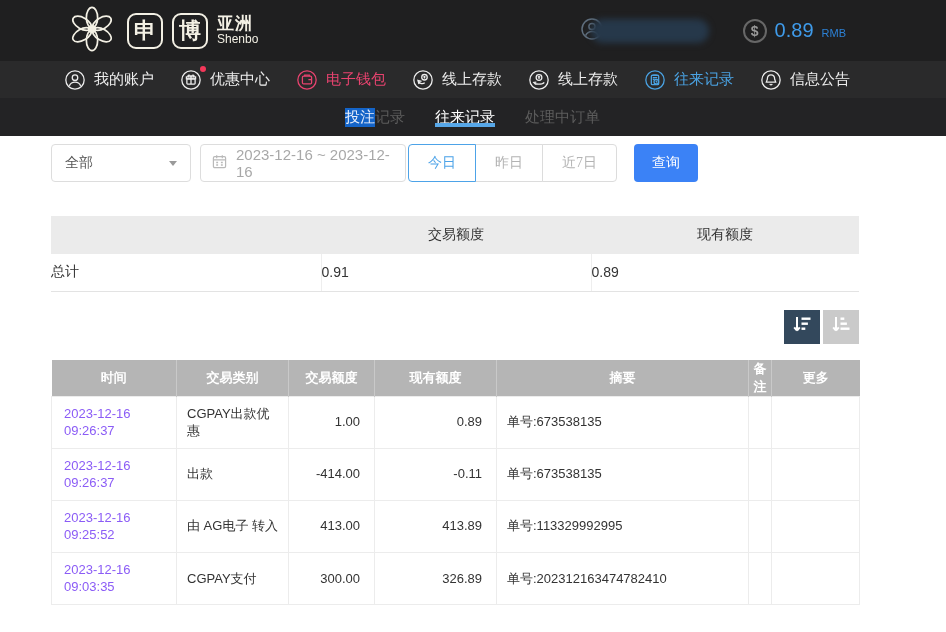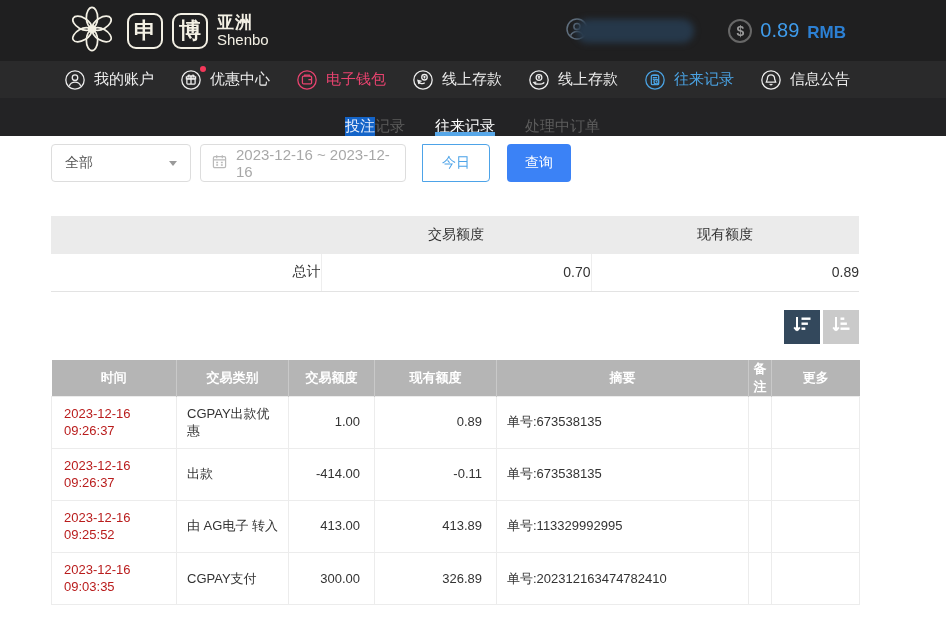--- a/index.html
+++ b/index.html
@@ -6,98 +6,98 @@
   html,body { width:946px; height:632px; overflow:hidden; background:#fff;
     font-family:"Liberation Sans","DejaVu Sans",sans-serif; }
 
   
   .bar1 { height:61px; background:#1f1f20; display:flex; align-items:center; padding-right:100px; }
   .logo { margin-left:66px; display:flex; align-items:center; gap:9px; color:#f3f0e4; }
   .logo-box { width:36px; height:36px; border:2px solid #f3f0e4; border-radius:9px;
     display:flex; align-items:center; justify-content:center; font-size:22px; font-weight:bold; }
   .logo-sub { display:flex; flex-direction:column; line-height:1.05; }
   .logo-region { font-size:17px; font-weight:bold; letter-spacing:1px; }
-  .logo-brand { font-size:15px; }
+  .logo-brand { font-size:12px; }
   .user-chip { margin-left:auto; display:flex; align-items:center; }
   .user-blur { width:118px; height:24px; background:#26384a; border-radius:12px;
     filter:blur(3px); margin-left:-13px; }
   .balance { display:flex; align-items:center; gap:8px; margin-left:34px; }
   .dollar-circle { width:24px; height:24px; border:2px solid #676767; border-radius:50%;
     color:#9a9a9a; display:flex; align-items:center; justify-content:center;
     font-size:14px; font-weight:bold; }
   .balance-amount { color:#3f9bea; font-size:20px; }
-  .balance-cur { color:#2c80d4; font-size:17px; font-weight:bold; padding-top:5px; }
+  .balance-cur { color:#2c80d4; font-size:11px; font-weight:normal; padding-top:5px; }
 
   
   .bar2 { height:37px; background:#2a2a2b; display:flex; align-items:center;
     justify-content:space-between; padding:0 96px 0 64px; }
   .nav-item { display:flex; align-items:center; gap:8px; color:#ededed; font-size:15px; cursor:pointer; }
   .nav-item svg { display:block; }
   .nav-item.red { color:#e8436f; }
   .nav-item.blue { color:#4aa2e2; }
   .nav-icon-wrap { position:relative; display:flex; }
   .badge-dot { position:absolute; top:-3px; right:-4px; width:6px; height:6px;
     border-radius:50%; background:#f4385a; }
 
   
-  .bar3 { height:38px; background:#232325; display:flex; align-items:flex-end;
+  .bar3 { height:38px; background:#232325; display:flex; align-items:center;
     padding-left:345px; gap:30px; }
   .tab { font-size:15px; color:#5c5c5c; display:flex; align-items:center;
     position:relative; cursor:pointer; }
   .tab .sel { background:#1464c8; color:#e8eefb; }
   .tab.active { color:#fff; }
   .tab.active::after { content:""; position:absolute; left:0; right:0; bottom:0;
     height:4px; background:#57a7e8; }
 
   
   .content { padding:8px 0 0 51px; width:859px; }
 
   .filter-row { display:flex; align-items:center; height:38px; margin-bottom:34px; }
   .select { width:140px; height:38px; border:1px solid #ddd; border-radius:4px;
     display:flex; align-items:center; justify-content:space-between;
     padding:0 13px; color:#555; font-size:14px; background:#fff; cursor:pointer; }
   .caret-down { width:0; height:0; border-left:4.5px solid transparent;
     border-right:4.5px solid transparent; border-top:5.5px solid #9a9a9a; }
   .date-box { margin-left:9px; width:206px; height:38px; border:1px solid #ddd;
     border-radius:4px; display:flex; align-items:center; gap:9px; padding:0 11px;
     color:#a8a8a8; font-size:15px; background:#fff; cursor:pointer; }
-  .btn-group { margin-left:16px; display:flex;font-family:Liberation Serif, serif; }
+  .btn-group { margin-left:2px; display:flex;font-family:Liberation Serif, serif; }
   .btn-group button { height:38px; padding:0 19px; background:#fff;
     border:1px solid #dcdcdc; color:#b3b3b3; font-size:14px; margin-left:-1px;
     cursor:pointer; position:relative; font-family:inherit; }
   .btn-group button:first-child { border-radius:4px 0 0 4px; margin-left:0; }
   .btn-group button:last-child { border-radius:0 4px 4px 0; }
   .btn-group button.active { border-color:#4da3e8; color:#4da3e8; z-index:2; }
   .search-btn { margin-left:17px; width:64px; height:38px; background:#3b82f6;
     color:#fff; border:none; border-radius:4px; font-size:14px; cursor:pointer;
     font-family:inherit; }
 
   
   .summary-table { width:808px; border-collapse:collapse; font-size:14px; color:#333; }
   .summary-table th { height:38px; background:#ebebeb; font-weight:normal; text-align:center; }
-  .summary-table td { height:37px; text-align:right; border-bottom:1px solid #e3e3e3; }
+  .summary-table td { height:37px; text-align:left; border-bottom:1px solid #e3e3e3; }
   .summary-table td + td { border-left:1px solid #eee; }
 
   
   .sort-row { width:808px; display:flex; justify-content:flex-end; gap:3px;
     margin:18px 0 16px; }
   .sort-btn { width:36px; height:34px; display:flex; align-items:center;
     justify-content:center; cursor:pointer; border:none; }
   .sort-btn.desc { background:#33485c; }
   .sort-btn.asc  { background:#cacaca; }
 
   
   .data-table { width:808px; border-collapse:collapse; table-layout:fixed;
     font-size:13px; color:#333; }
   .data-table thead th { background:#b5b5b5; color:#fff; font-weight:600;
     height:36px; font-size:13px; border-right:1px solid #c9c9c9; padding:0 2px; }
   .data-table thead th:last-child { border-right:none; }
   .data-table tbody td { border:1px solid #ececec; padding:8px 10px; line-height:1.35;
     background:#fff; overflow:hidden; }
-  .cell-time { padding-left:12px !important; color:#b91c1c; }
+  .cell-time { padding-left:12px !important; color:#8b5cf6; }
   .cell-num { text-align:right; padding-right:14px !important; }
   .th-remark { font-weight:600; }
 </style>
 </head>
 <body>
 
 <div class="bar1">
   <div class="logo">
     <span>
       <svg width="52" height="52" viewBox="0 0 48 48" fill="none" stroke="#f3f0e4" stroke-width="1.6">
@@ -247,41 +247,43 @@
         <svg width="15" height="15" viewBox="0 0 16 16" fill="none" stroke="#b9b9b9" stroke-width="1.3">
           <rect x="1.5" y="2.8" width="13" height="11.7" rx="1.4"></rect>
           <path d="M1.5 6.2h13M5 1.2v3.2M11 1.2v3.2"></path>
           <path d="M4.5 9h2M9.5 9h2M4.5 11.8h2M9.5 11.8h2" stroke-width="1.6"></path>
         </svg>
       </span>
       <span>2023-12-16 ~ 2023-12-16</span>
     </div>
     <div class="btn-group">
       <button class="active">今日</button>
+      <button>昨日</button>
+      <button>近7日</button>
     </div>
     <button class="search-btn">查询</button>
   </div>
 
   <table class="summary-table">
     <colgroup>
         <col style="width:270px">
         <col style="width:270px">
         <col style="width:268px">
       </colgroup>
     <thead>
       <tr>
         <th></th>
         <th>交易额度</th>
         <th>现有额度</th>
       </tr>
     </thead>
     <tbody>
       <tr>
         <td>总计</td>
-        <td>0.70</td>
+        <td>0.91</td>
         <td>0.89</td>
       </tr>
     </tbody>
   </table>
 
   <div class="sort-row">
     <button class="sort-btn desc">
       <span>
         <svg width="22" height="20" viewBox="0 0 22 20">
           <path d="M6 2v13M6 15.5L3.2 12.3M6 15.5l2.8-3.2" stroke="#fff" stroke-width="2" fill="none"></path>

